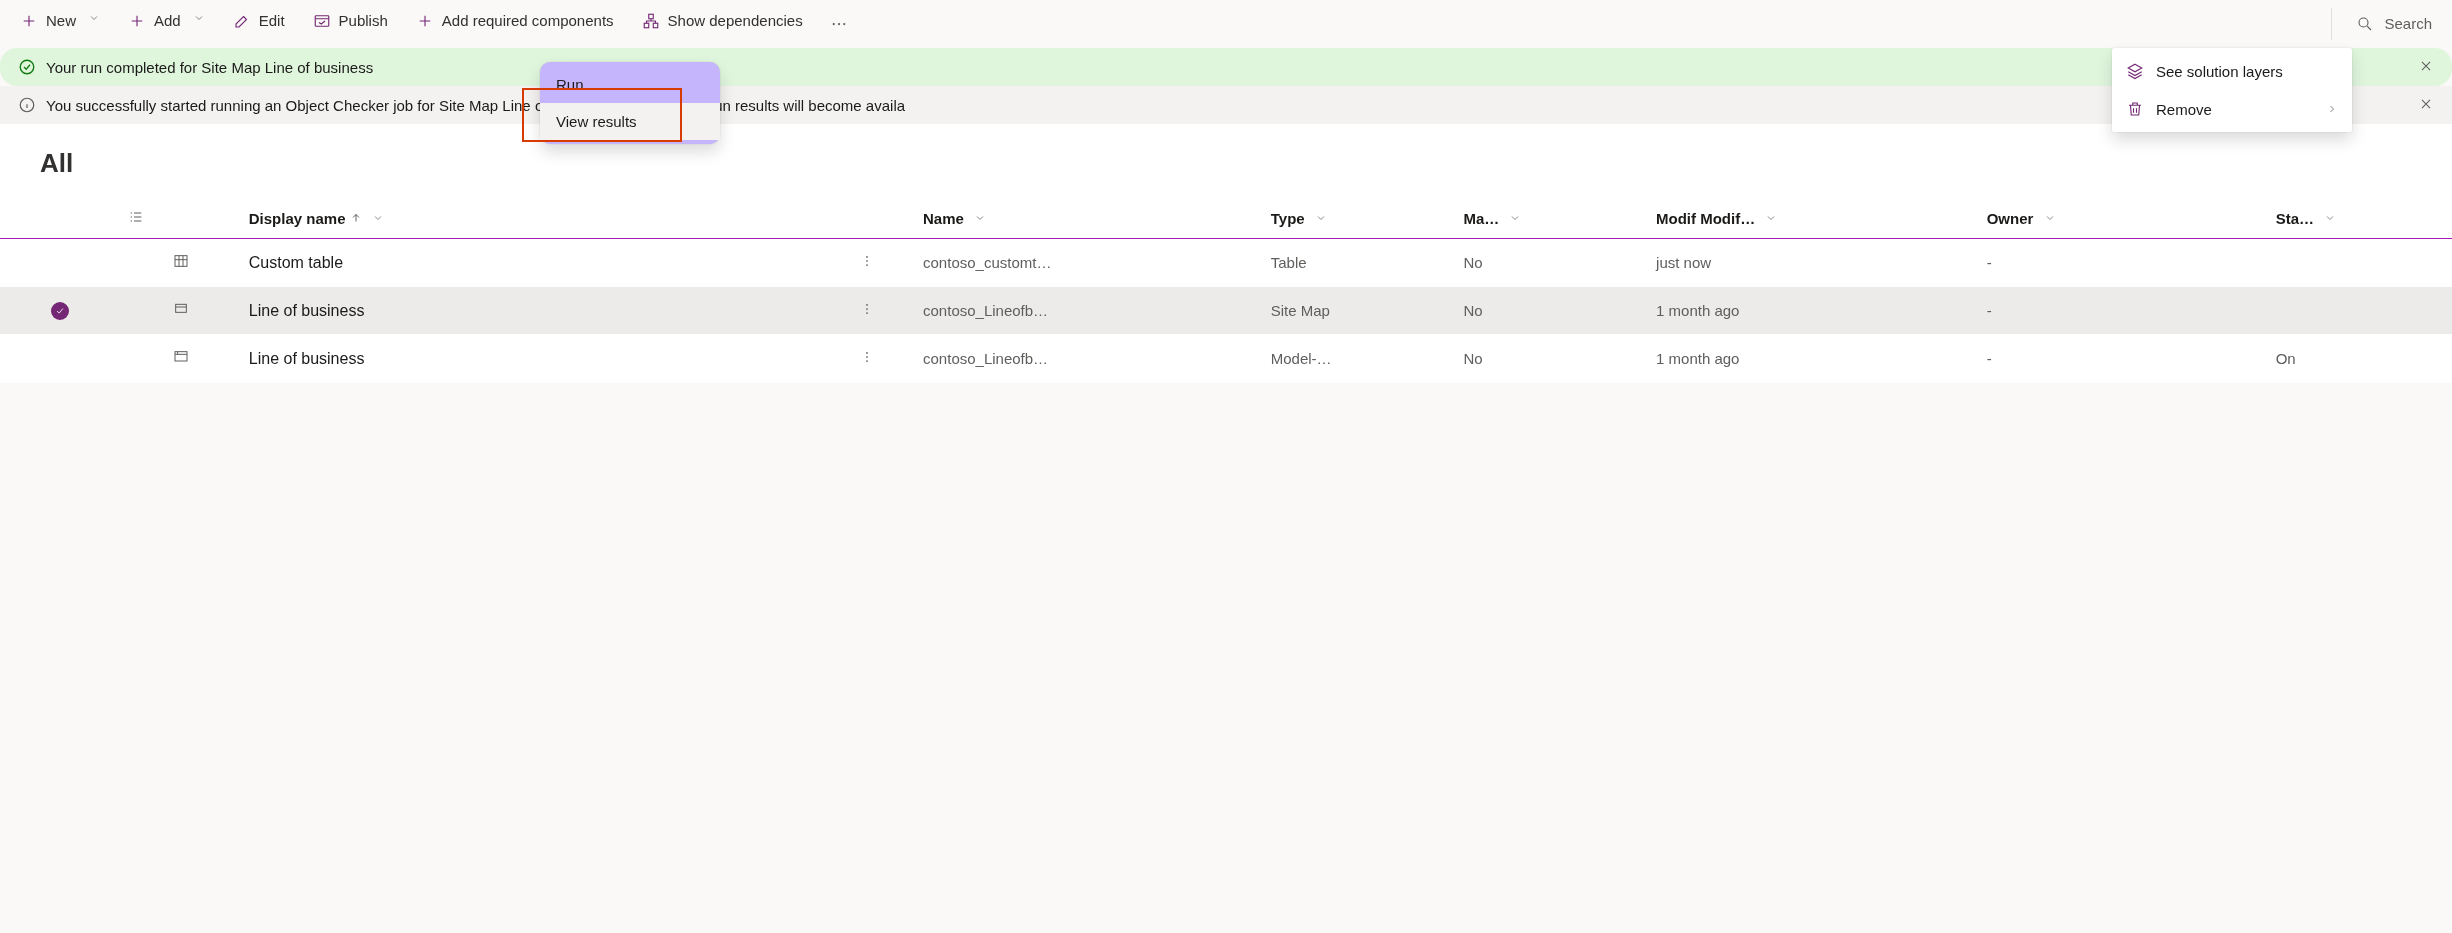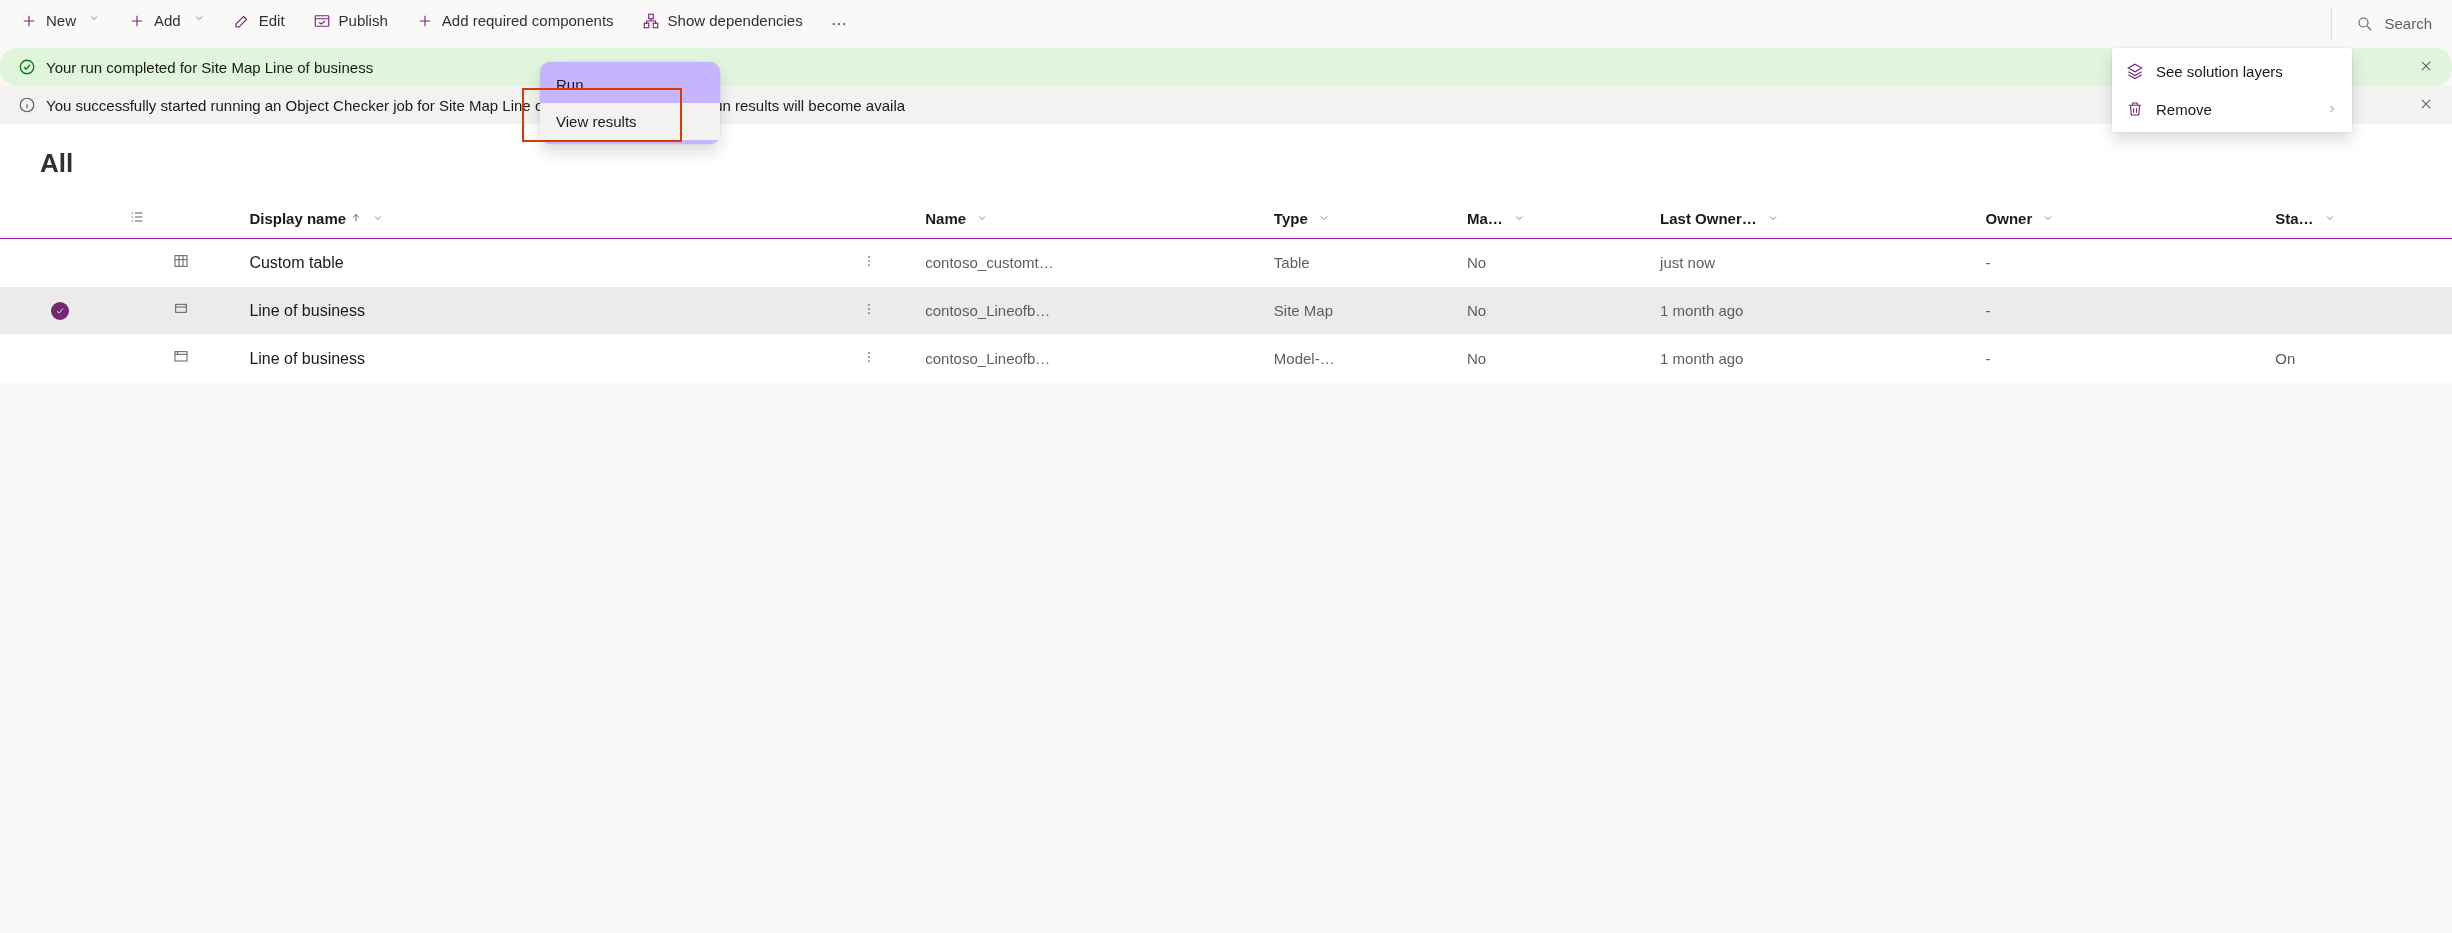--- a/index.html
+++ b/index.html
@@ -398,21 +398,21 @@
               <path d="M6 9l6 6 6-6"></path>
             </svg>
         </th>
         <th>
           <span>Ma…</span>
           <svg class="th-chev" viewBox="0 0 24 24">
               <path d="M6 9l6 6 6-6"></path>
             </svg>
         </th>
         <th>
-          <span>Last Owner…</span>
+          <span>Modif Modif…</span>
           <svg class="th-chev" viewBox="0 0 24 24">
               <path d="M6 9l6 6 6-6"></path>
             </svg>
         </th>
         <th>
           <span>Owner</span>
           <svg class="th-chev" viewBox="0 0 24 24">
               <path d="M6 9l6 6 6-6"></path>
             </svg>
         </th>

